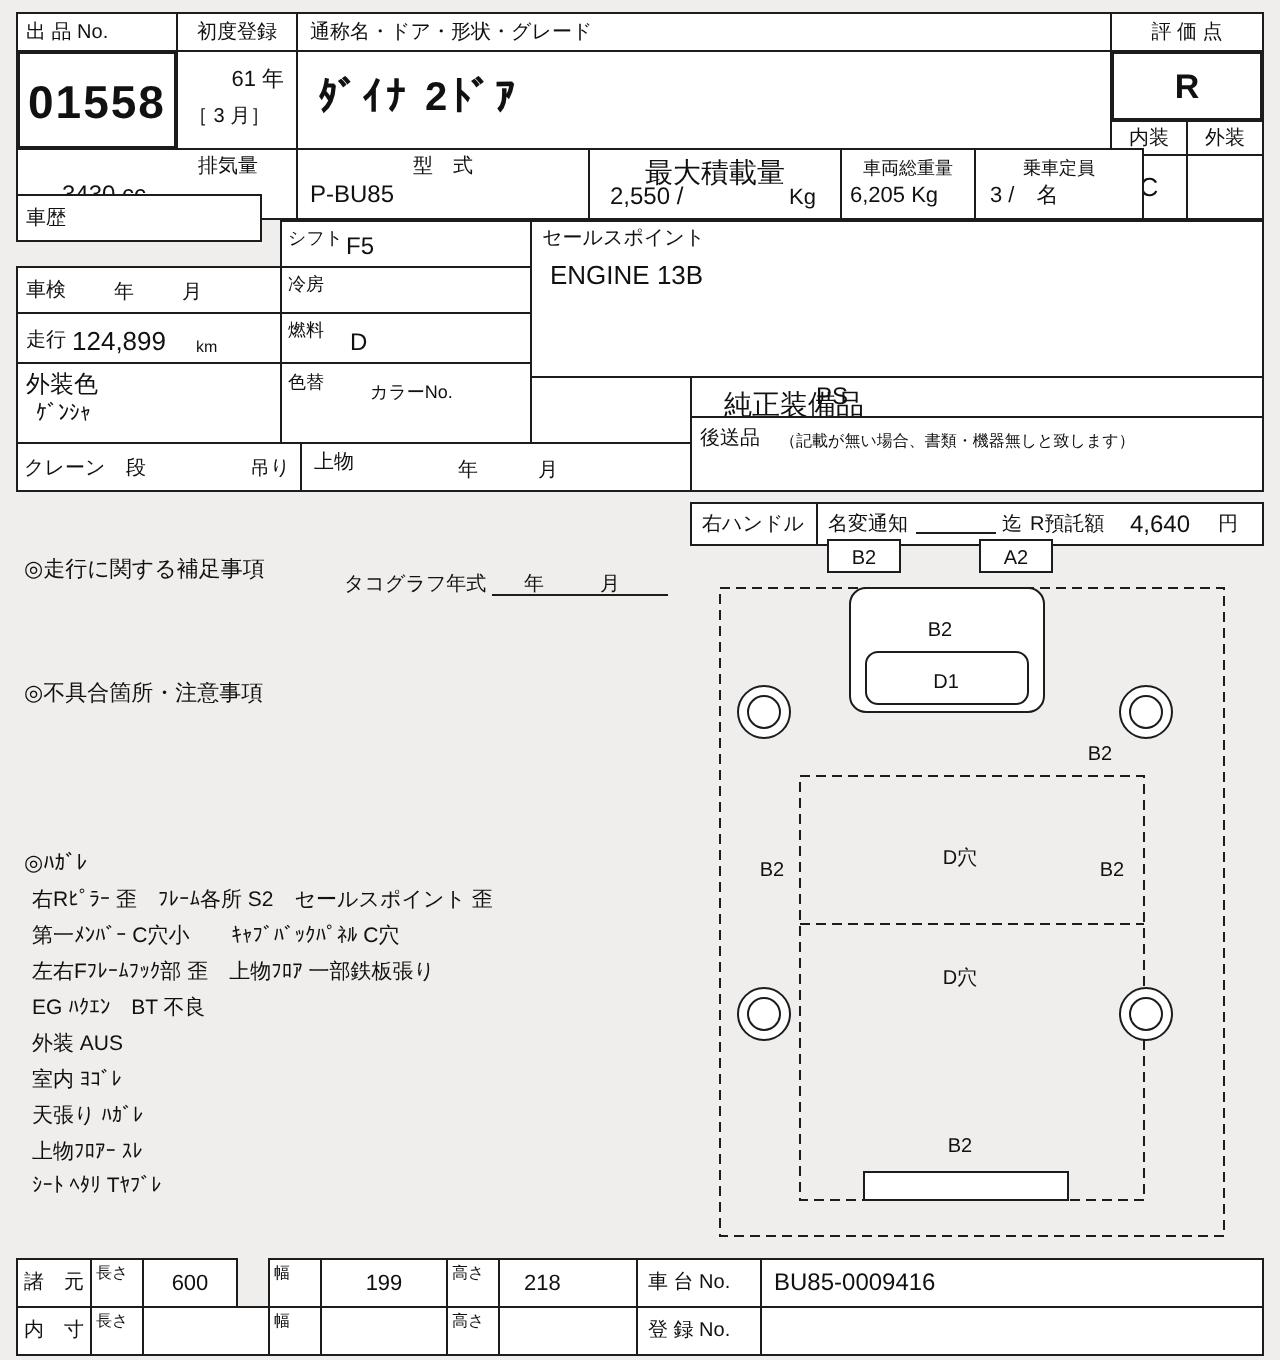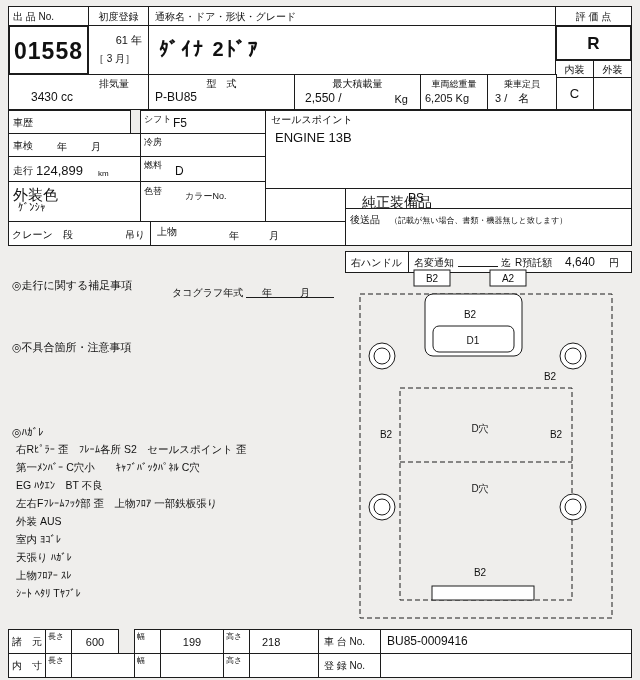--- a/index.html
+++ b/index.html
@@ -67,34 +67,34 @@
 
   <div class="cell" style="left:8px;top:74px;width:141px;height:36px">
     <span class="t" style="left:90px;top:3px;font-size:10px">排気量</span>
     <span class="t" style="left:22px;top:16px;font-size:12px">3430 cc</span>
   </div>
   <div class="cell" style="left:148px;top:74px;width:147px;height:36px">
     <span class="t ctr" style="top:3px;font-size:10px">型　式</span>
     <span class="t" style="left:6px;top:16px;font-size:12px">P-BU85</span>
   </div>
   <div class="cell" style="left:294px;top:74px;width:127px;height:36px">
-    <span class="t ctr" style="top:3px;font-size:10px">最大積載量</span>
+    <span class="t ctr" style="top:3px;font-size:14px">最大積載量</span>
     <span class="t" style="left:10px;top:17px;font-size:12px">2,550 /</span>
     <span class="t" style="right:12px;top:18px;font-size:11px">Kg</span>
   </div>
   <div class="cell" style="left:420px;top:74px;width:68px;height:36px">
     <span class="t ctr" style="top:4px;font-size:9px">車両総重量</span>
     <span class="t" style="left:4px;top:17px;font-size:11px">6,205 Kg</span>
   </div>
-  <div class="cell" style="left:487px;top:74px;width:70px;height:36px">
+  <div class="cell" style="left:487px;top:74px;width:85px;height:36px">
     <span class="t ctr" style="top:4px;font-size:9px">乗車定員</span>
     <span class="t" style="left:7px;top:17px;font-size:11px">3 /　名</span>
   </div>
 
-  <div class="cell" style="left:8px;top:110px;width:123px;height:24px">
+  <div class="cell" style="left:8px;top:97px;width:123px;height:24px">
     <span class="t" style="left:4px;top:6px;font-size:10px">車歴</span>
   </div>
   <div class="cell" style="left:140px;top:110px;width:126px;height:24px">
     <span class="t" style="left:3px;top:3px;font-size:9px">シフト</span>
     <span class="t" style="left:32px;top:6px;font-size:12px">F5</span>
   </div>
 
   <div class="cell" style="left:8px;top:133px;width:133px;height:24px">
     <span class="t" style="left:4px;top:6px;font-size:10px">車検</span>
     <span class="t" style="left:48px;top:7px;font-size:10px">年</span>
@@ -108,21 +108,21 @@
     <span class="t" style="left:4px;top:8px;font-size:10px">走行</span>
     <span class="t" style="left:27px;top:7px;font-size:13px">124,899</span>
     <span class="t" style="left:89px;top:12px;font-size:8px">km</span>
   </div>
   <div class="cell" style="left:140px;top:156px;width:126px;height:26px">
     <span class="t" style="left:3px;top:3px;font-size:9px">燃料</span>
     <span class="t" style="left:34px;top:8px;font-size:12px">D</span>
   </div>
 
   <div class="cell" style="left:8px;top:181px;width:133px;height:41px">
-    <span class="t" style="left:4px;top:4px;font-size:15px">外装色</span>
+    <span class="t" style="left:4px;top:4px;font-size:12px">外装色</span>
     <span class="t" style="left:9px;top:19px;font-size:11px">ｹﾞﾝｼｬ</span>
   </div>
   <div class="cell" style="left:140px;top:181px;width:126px;height:41px">
     <span class="t" style="left:3px;top:4px;font-size:9px">色替</span>
     <span class="t" style="left:44px;top:9px;font-size:9px">カラーNo.</span>
   </div>
 
   <div style="position:absolute;left:266px;top:189px;width:79px;height:57px;background:#fff"></div>
 
   <div class="cell" style="left:265px;top:110px;width:367px;height:79px">
@@ -167,22 +167,22 @@
   <span class="hline" style="left:246px;top:284px;width:88px;height:14px"></span>
   <span class="t" style="left:262px;top:287px;font-size:10px">年</span>
   <span class="t" style="left:300px;top:287px;font-size:10px">月</span>
 
   <span class="t" style="left:12px;top:341px;font-size:11px">◎不具合箇所・注意事項</span>
   <span class="t" style="left:12px;top:426px;font-size:11px">◎ﾊｶﾞﾚ</span>
 
   <div style="position:absolute;left:16px;top:443px;width:322px">
     <div class="rl">右Rﾋﾟﾗｰ 歪　ﾌﾚｰﾑ各所 S2　セールスポイント 歪</div>
     <div class="rl">第一ﾒﾝﾊﾞｰ C穴小　　ｷｬﾌﾞﾊﾞｯｸﾊﾟﾈﾙ C穴</div>
+    <div class="rl">左右Fﾌﾚｰﾑﾌｯｸ部 歪　上物ﾌﾛｱ 一部鉄板張り</div>
     <div class="rl">EG ﾊｸｴﾝ　BT 不良</div>
-    <div class="rl">左右Fﾌﾚｰﾑﾌｯｸ部 歪　上物ﾌﾛｱ 一部鉄板張り</div>
     <div class="rl">外装 AUS</div>
     <div class="rl">室内 ﾖｺﾞﾚ</div>
     <div class="rl">天張り ﾊｶﾞﾚ</div>
     <div class="rl">上物ﾌﾛｱｰ ｽﾚ</div>
     <div class="rl">ｼｰﾄ ﾍﾀﾘ Tﾔﾌﾞﾚ</div>
   </div>
 
   <svg style="position:absolute;left:340px;top:264px" width="296" height="362" viewBox="0 0 296 362">
 
     <rect x="20" y="30" width="252" height="324" fill="none" stroke="#1c1c1c" stroke-dasharray="5,3"></rect>

